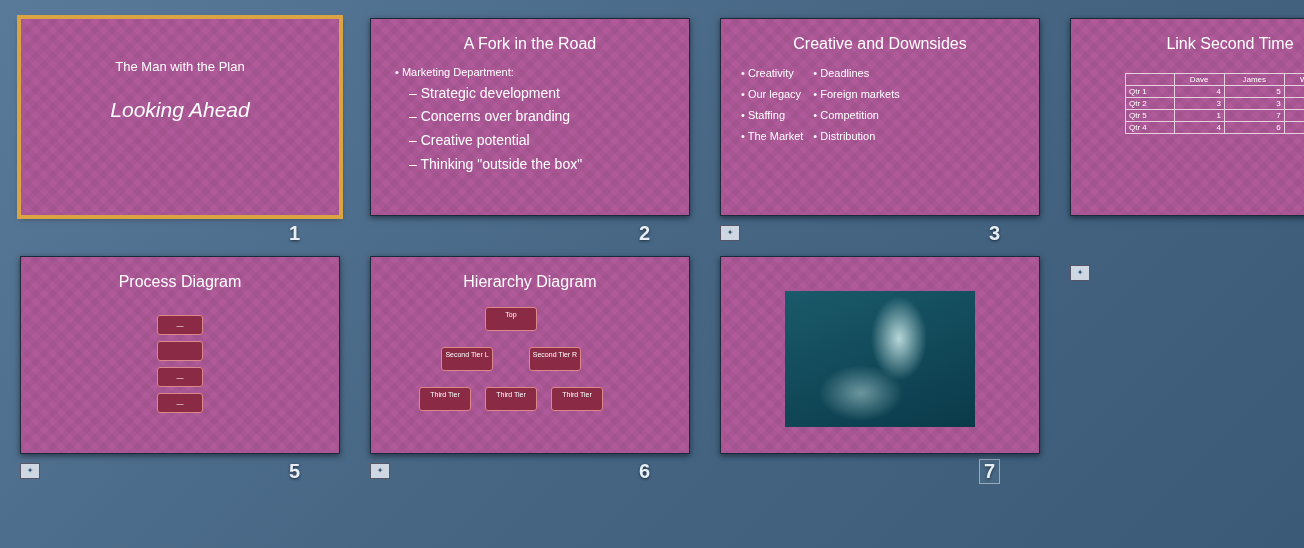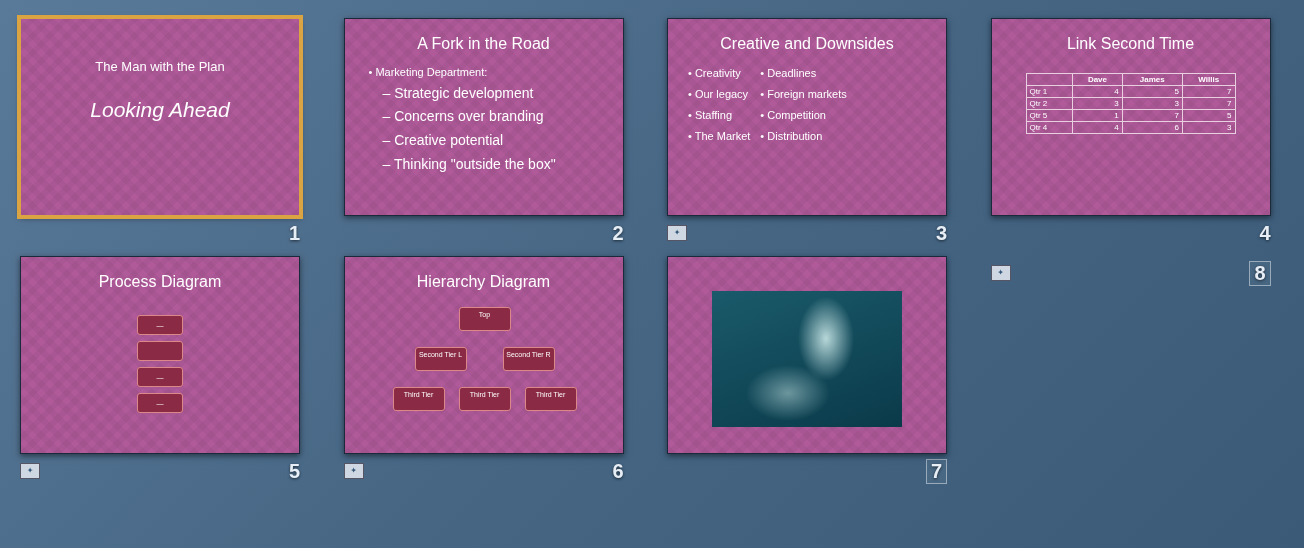--- a/index.html
+++ b/index.html
@@ -10,21 +10,21 @@
     overflow: hidden;
   }
   .sorter {
     display: grid;
     grid-template-columns: repeat(4, 1fr);
     gap: 10px 30px;
     padding: 18px 20px;
   }
   .slot { position: relative; }
   .thumb {
-    width: 280px; height: 198px;
+    width: 320px; height: 198px;
     background: #b05a9a;
     background-image:
       repeating-linear-gradient(45deg, rgba(0,0,0,0.04) 0 6px, transparent 6px 12px),
       repeating-linear-gradient(-45deg, rgba(0,0,0,0.04) 0 6px, transparent 6px 12px);
     border: 1px solid #1a2a3a;
     box-shadow: 0 2px 6px rgba(0,0,0,0.5);
     color: #fff;
     font-size: 10px;
     position: relative;
     overflow: hidden;
@@ -62,21 +62,21 @@
   .hdr { text-align:center; font-size:16px; padding:16px 0 10px; }
   .bullets { padding:0 24px; font-size:11px; line-height:1.7; }
   .bullets .b1::before { content:"• "; }
   .bullets .b2 { padding-left:14px; font-size:14px; }
   .bullets .b2::before { content:"– "; }
   .twocol { display:flex; padding:0 20px; gap:10px; font-size:11px; line-height:1.9; }
   .twocol ul { list-style:none; }
   .twocol li::before { content:"• "; }
   table.mini { margin:10px auto 0; border-collapse:collapse; font-size:8px; color:#fff; width:210px; }
   table.mini td, table.mini th { border:1px solid #e8d0e0; padding:1px 3px; text-align:right; }
-  table.mini th { text-align:center; font-weight:bold; }
+  table.mini th { text-align:center; font-weight:normal; }
   table.mini td:first-child, table.mini th:first-child { text-align:left; }
   
   .proc { display:flex; flex-direction:column; align-items:center; gap:6px; margin-top:14px; }
   .pbox { width:46px; height:20px; background:#8a2a45; border:1px solid #d88; border-radius:3px; font-size:7px; text-align:center; line-height:20px; }
   
   .hier { position:relative; height:130px; margin-top:6px; }
   .hbox { position:absolute; width:52px; height:24px; background:#8a2a45; border:1px solid #d88; border-radius:3px; font-size:7px; text-align:center; line-height:11px; padding-top:1px; }
   
   .imgbox { margin:34px auto 0; width:190px; height:136px; background:linear-gradient(160deg,#1a5a6a,#0a3a4a); position:relative; }
   .imgbox::after { content:""; position:absolute; inset:0; background:

